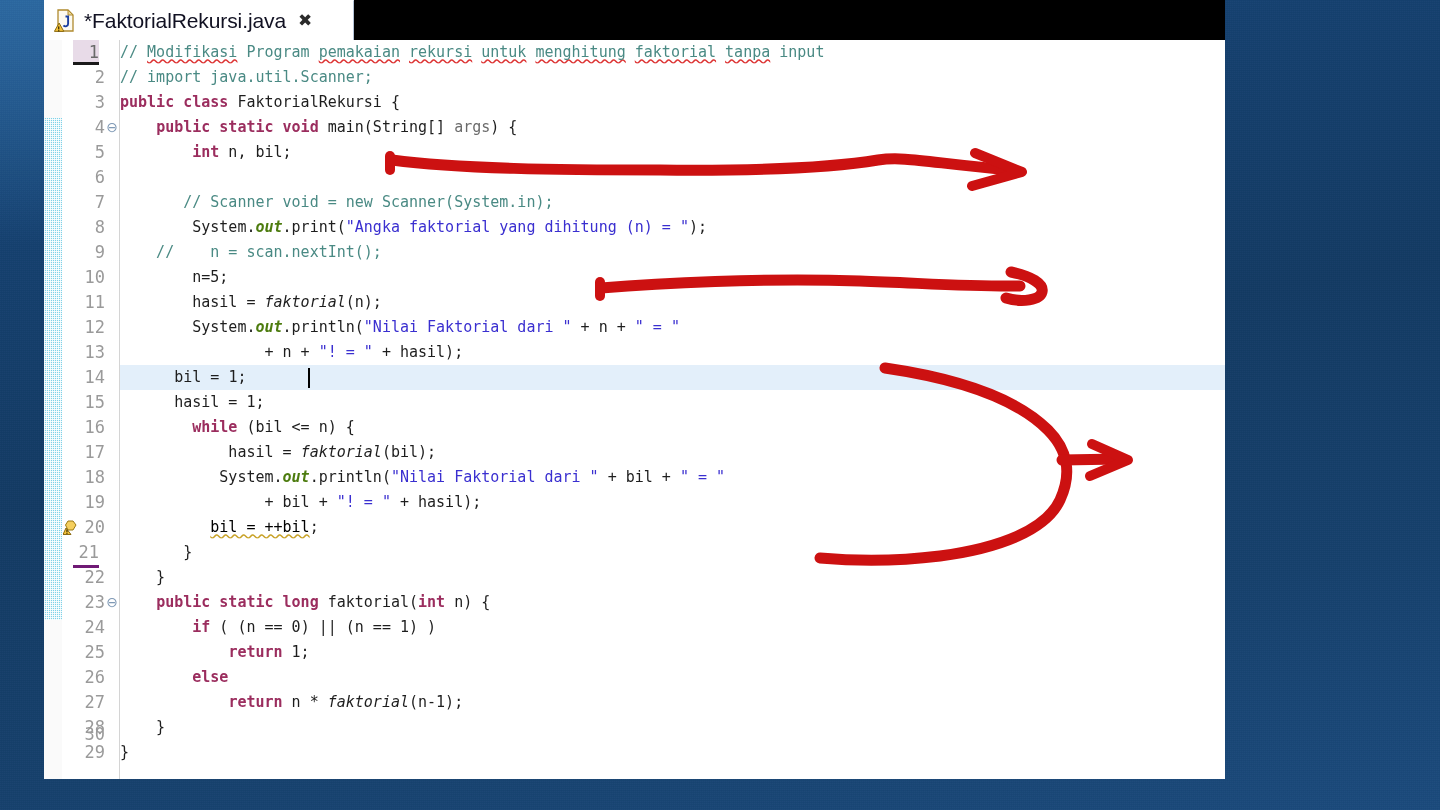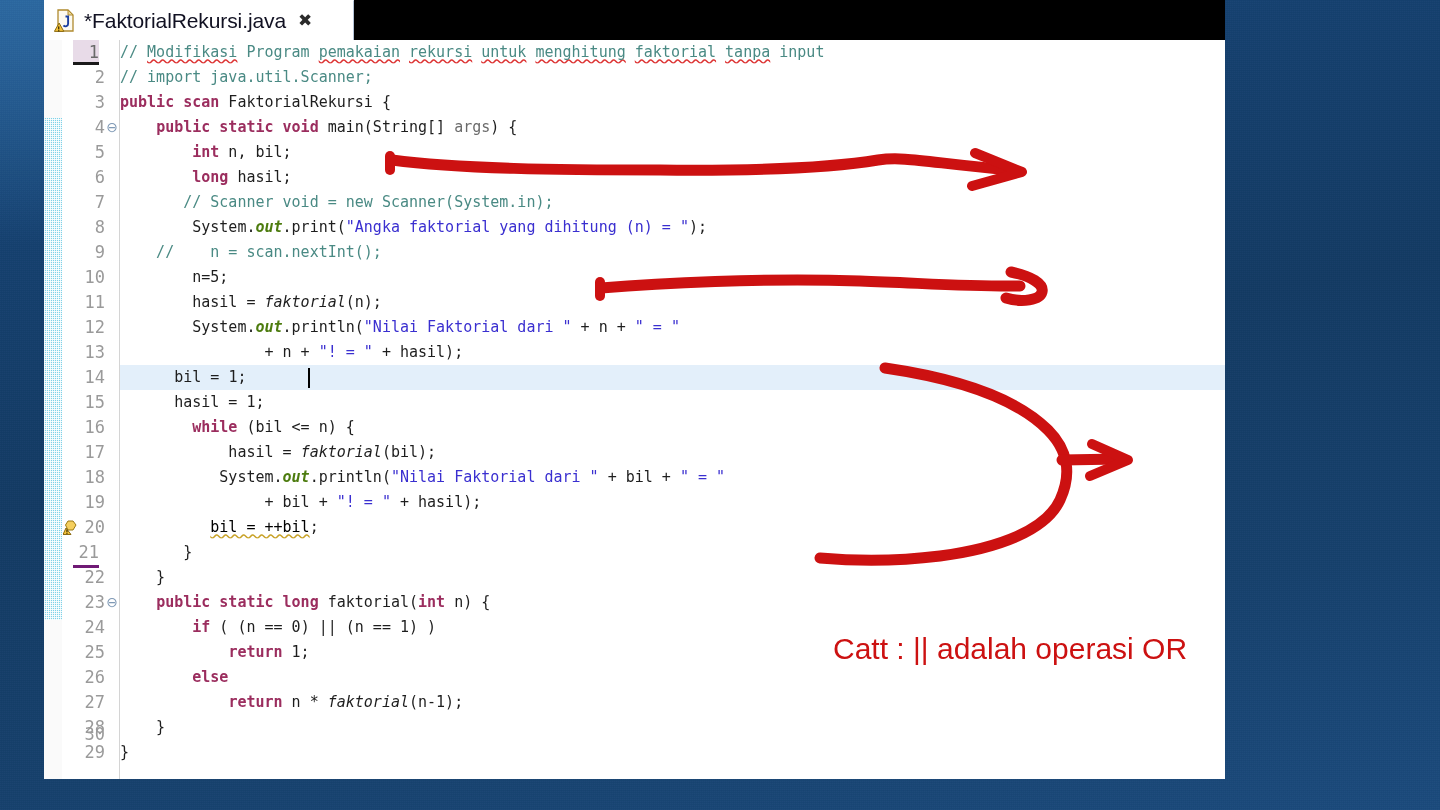--- a/index.html
+++ b/index.html
@@ -262,27 +262,26 @@
           <div class="lnum" style="top: 675px;">28</div>
           <div class="lnum" style="top: 700px;">29</div>
           <div class="lnum" style="top: 682px;">30</div>
         </div>
 
       <div id="code">
         <div class="cline" style="top:0px;"><span class="cmt">// </span><span class="cmt cmt-sp">Modifikasi</span><span class="cmt"> Program </span><span class="cmt cmt-sp">pemakaian</span><span class="cmt"> </span><span class="cmt cmt-sp">rekursi</span><span class="cmt"> </span><span class="cmt cmt-sp">untuk</span><span class="cmt"> </span><span class="cmt cmt-sp">menghitung</span><span class="cmt"> </span><span class="cmt cmt-sp">faktorial</span><span class="cmt"> </span><span class="cmt cmt-sp">tanpa</span><span class="cmt"> input</span></div>
 
         <div class="cline" style="top:25px;"><span class="cmt">// import java.util.Scanner;</span></div>
 
-        <div class="cline" style="top:50px;"><span class="kw">public</span><span class="plain"> </span><span class="kw">scan</span><span class="plain"> FaktorialRekursi {</span></div>
+        <div class="cline" style="top:50px;"><span class="kw">public</span><span class="plain"> </span><span class="kw">class</span><span class="plain"> FaktorialRekursi {</span></div>
 
         <div class="cline" style="top:75px;"><span class="plain">    </span><span class="kw">public</span><span class="plain"> </span><span class="kw">static</span><span class="plain"> </span><span class="kw">void</span><span class="plain"> main(String[] </span><span class="plain" style="color:#6b6b6b;">args</span><span class="plain">) {</span></div>
 
         <div class="cline" style="top:100px;"><span class="plain">        </span><span class="kw">int</span><span class="plain"> n, bil;</span></div>
 
-        <div class="cline" style="top:125px;"><span class="plain">        </span><span class="kw">long</span><span class="plain"> hasil;</span></div>
 
         <div class="cline" style="top:150px;"><span class="cmt">       // Scanner void = new Scanner(System.in);</span></div>
 
         <div class="cline" style="top:175px;"><span class="plain">        System.</span><span class="stat">out</span><span class="plain">.print(</span><span class="str">"Angka faktorial yang dihitung (n) = "</span><span class="plain">);</span></div>
 
         <div class="cline" style="top:200px;"><span class="cmt">    //    n = scan.nextInt();</span></div>
 
         <div class="cline" style="top:225px;"><span class="plain">        n=</span><span class="plain">5;</span></div>
 
         <div class="cline" style="top:250px;"><span class="plain">        hasil = </span><span class="meth">faktorial</span><span class="plain">(n);</span></div>
@@ -338,14 +337,13 @@
       <path d="M601,288 C660,283 760,278 860,281 C920,283 975,287 1020,286"></path>
       <path d="M1011,272 C1031,276 1044,284 1042,292 C1040,300 1022,303 1006,298"></path>
       <path d="M600,282 L600,296" stroke-width="10"></path>
 
       <path d="M885,368 C940,376 1010,392 1048,430 C1068,450 1072,474 1060,500 C1046,530 1000,548 940,556 C900,561 855,561 820,558"></path>
       <path d="M1062,460 L1120,459"></path>
       <path d="M1092,444 L1128,460 L1090,476" stroke-width="10"></path>
     </g>
   </svg>
 
-  <div id="note-catt">Catt : || adalah operasi OR</div>
 </div>
 
 </body></html>

